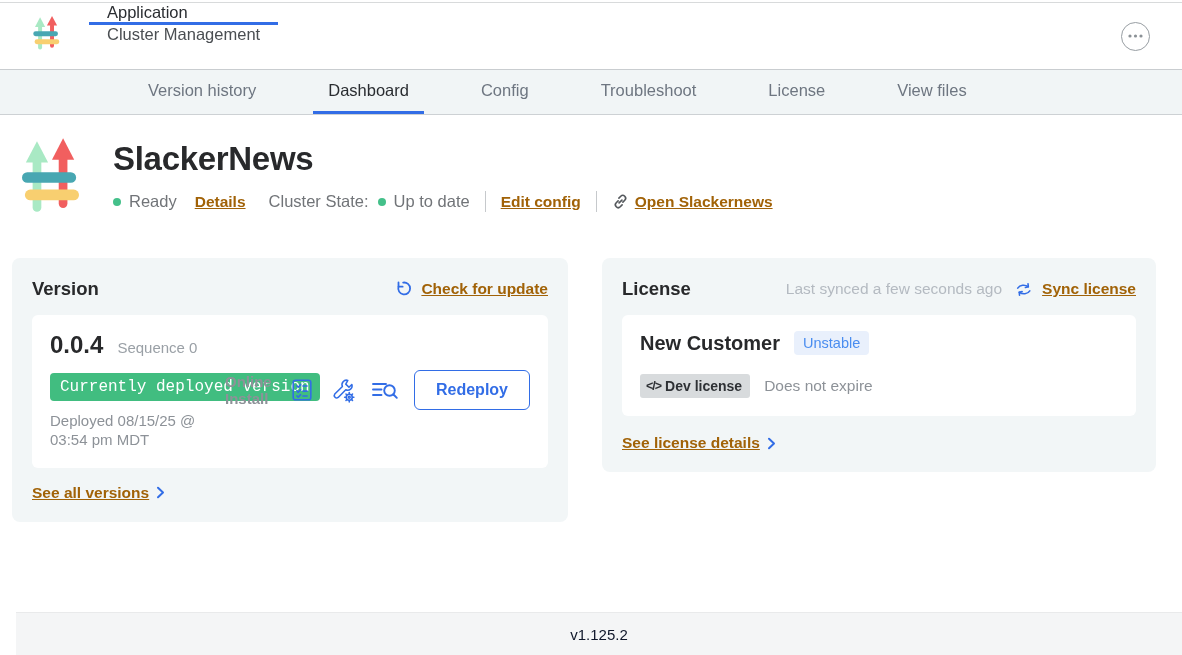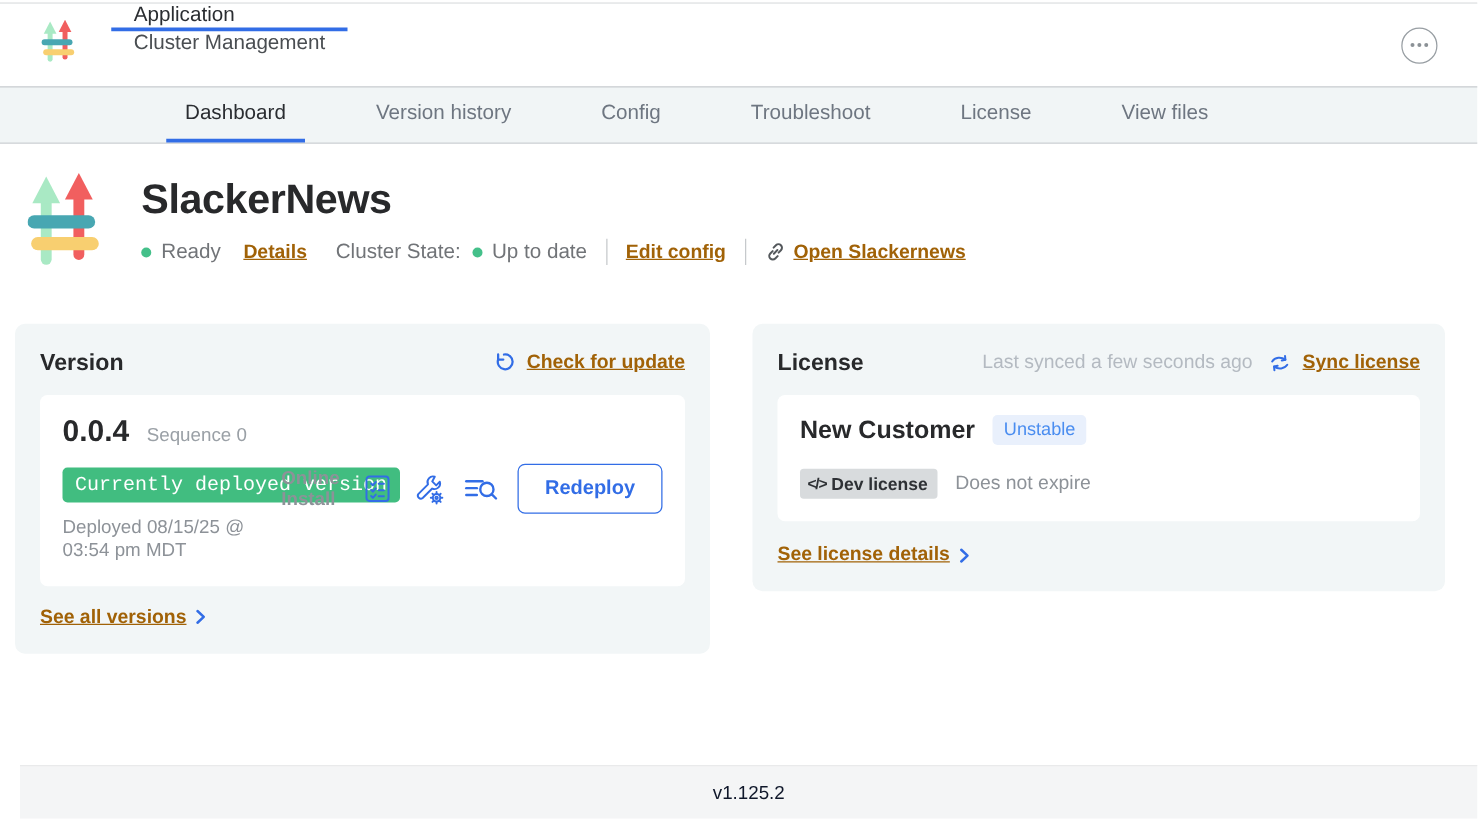--- a/index.html
+++ b/index.html
@@ -124,22 +124,22 @@
   <div class="ellipsis-btn">
     <svg width="15" height="4" viewBox="0 0 15 4">
       <circle cx="2" cy="2" r="1.6" fill="#8b9196"></circle>
         <circle cx="7.5" cy="2" r="1.6" fill="#8b9196"></circle>
         <circle cx="13" cy="2" r="1.6" fill="#8b9196"></circle>
     </svg>
   </div>
 </header>
 
 <nav class="subnav">
+  <div class="subnav-tab">Version history</div>
   <div class="subnav-tab active">Dashboard</div>
-  <div class="subnav-tab">Version history</div>
   <div class="subnav-tab">Config</div>
   <div class="subnav-tab">Troubleshoot</div>
   <div class="subnav-tab">License</div>
   <div class="subnav-tab">View files</div>
 </nav>
 
 <main>
 
   <section class="app-header">
     <span class="logo-big">

